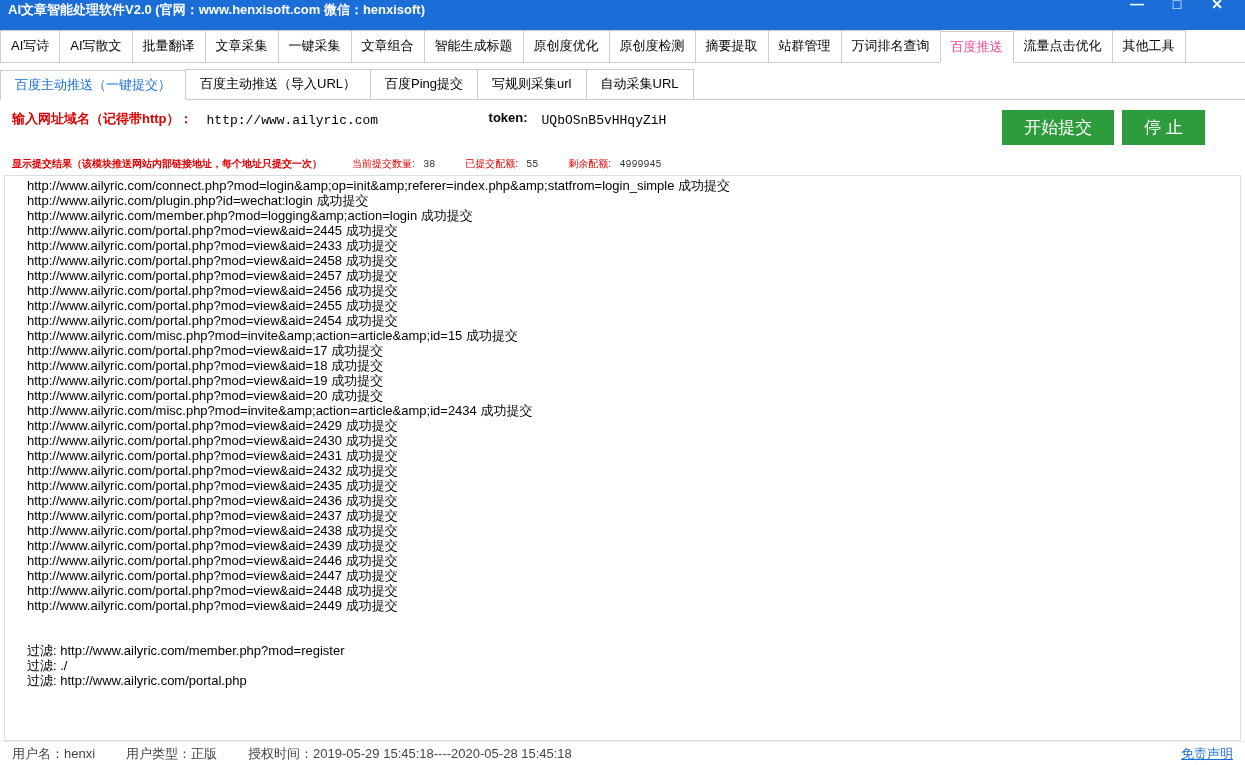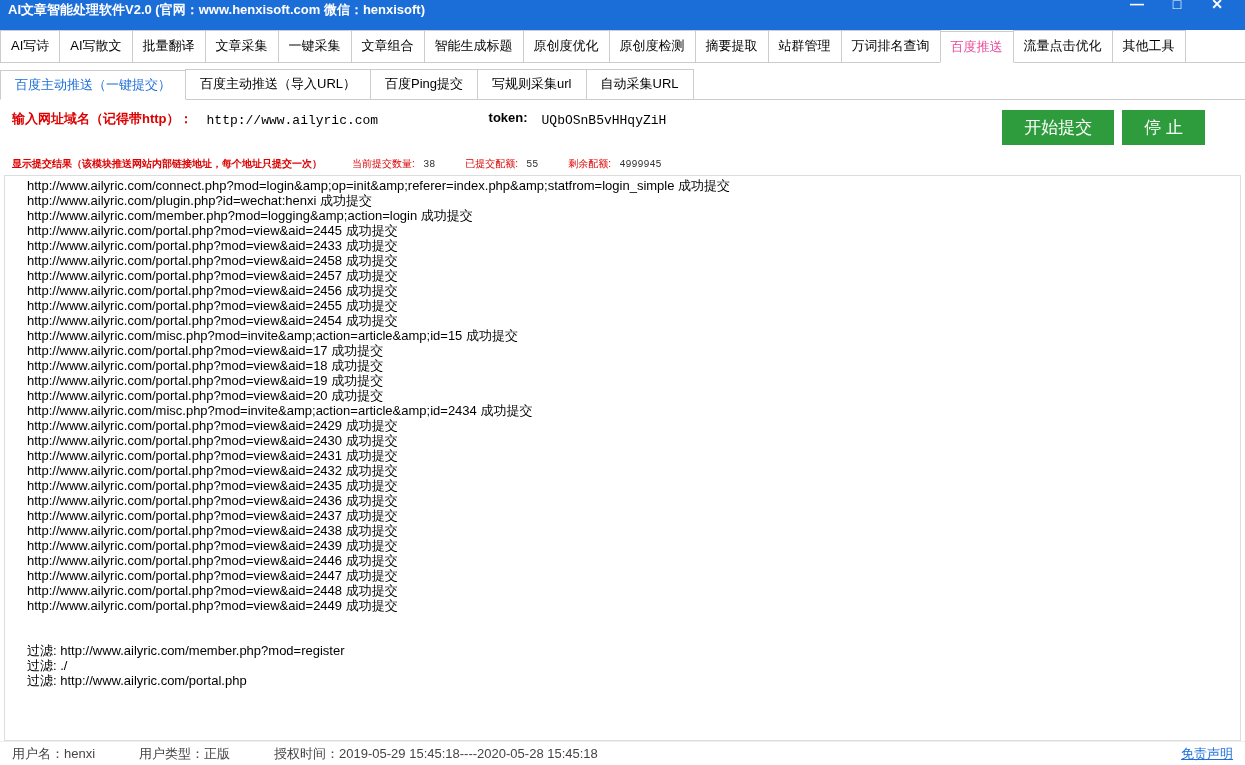--- a/index.html
+++ b/index.html
@@ -26,21 +26,21 @@
 .result-header { display: flex; align-items: flex-start; padding: 2px 12px 4px 12px; font-size: 10px; gap: 30px; }
 .result-header .h1 { color: #d00; font-weight: bold; }
 .result-header .lbl { color: #d00; font-weight: normal; }
 .result-header .val { color: #333; font-family: "Courier New", monospace; }
 
 .log-wrap { flex: 1; position: relative; margin: 0 4px; border: 1px solid #ddd; overflow: hidden; }
 .log { position: absolute; inset: 0; overflow-y: scroll; padding: 2px 6px; font-family: SimSun, "Courier New", monospace; font-size: 13px; line-height: 15px; white-space: nowrap; color: #000; margin-left: 16px; }
 .log .line { display: block; }
 
 .statusbar { height: 24px; background: #fff; display: flex; align-items: center; padding: 0 12px; font-size: 13px; color: #444; border-top: 1px solid #eee; }
-.statusbar .sb-item { margin-right: 44px; }
+.statusbar .sb-item { margin-right: 31px; }
 .statusbar .spacer { flex: 1; }
 .statusbar .link { color: #1b6dd8; text-decoration: underline; cursor: pointer; }
 
 ::-webkit-scrollbar { width: 16px; }
 ::-webkit-scrollbar-track { background: #f0f0f0; }
 ::-webkit-scrollbar-thumb { background: #c0c0c0; border: 1px solid #a0a0a0; }
 </style>
 </head>
 <body>
 
@@ -91,21 +91,21 @@
 <div class="result-header">
   <span class="h1">显示提交结果（该模块推送网站内部链接地址，每个地址只提交一次）</span>
   <span><span class="lbl">当前提交数量:</span>&nbsp;&nbsp;&nbsp;<span class="val">38</span></span>
   <span><span class="lbl">已提交配额:</span>&nbsp;&nbsp;&nbsp;<span class="val">55</span></span>
   <span><span class="lbl">剩余配额:</span>&nbsp;&nbsp;&nbsp;<span class="val">4999945</span></span>
 </div>
 
 <div class="log-wrap">
   <div class="log" id="log">
       <span class="line">http://www.ailyric.com/connect.php?mod=login&amp;amp;op=init&amp;amp;referer=index.php&amp;amp;statfrom=login_simple   成功提交</span>
-      <span class="line">http://www.ailyric.com/plugin.php?id=wechat:henxi   成功提交</span>
+      <span class="line">http://www.ailyric.com/plugin.php?id=wechat:login   成功提交</span>
       <span class="line">http://www.ailyric.com/member.php?mod=logging&amp;amp;action=login   成功提交</span>
       <span class="line">http://www.ailyric.com/portal.php?mod=view&amp;aid=2445   成功提交</span>
       <span class="line">http://www.ailyric.com/portal.php?mod=view&amp;aid=2433   成功提交</span>
       <span class="line">http://www.ailyric.com/portal.php?mod=view&amp;aid=2458   成功提交</span>
       <span class="line">http://www.ailyric.com/portal.php?mod=view&amp;aid=2457   成功提交</span>
       <span class="line">http://www.ailyric.com/portal.php?mod=view&amp;aid=2456   成功提交</span>
       <span class="line">http://www.ailyric.com/portal.php?mod=view&amp;aid=2455   成功提交</span>
       <span class="line">http://www.ailyric.com/portal.php?mod=view&amp;aid=2454   成功提交</span>
       <span class="line">http://www.ailyric.com/misc.php?mod=invite&amp;amp;action=article&amp;amp;id=15   成功提交</span>
       <span class="line">http://www.ailyric.com/portal.php?mod=view&amp;aid=17   成功提交</span>

